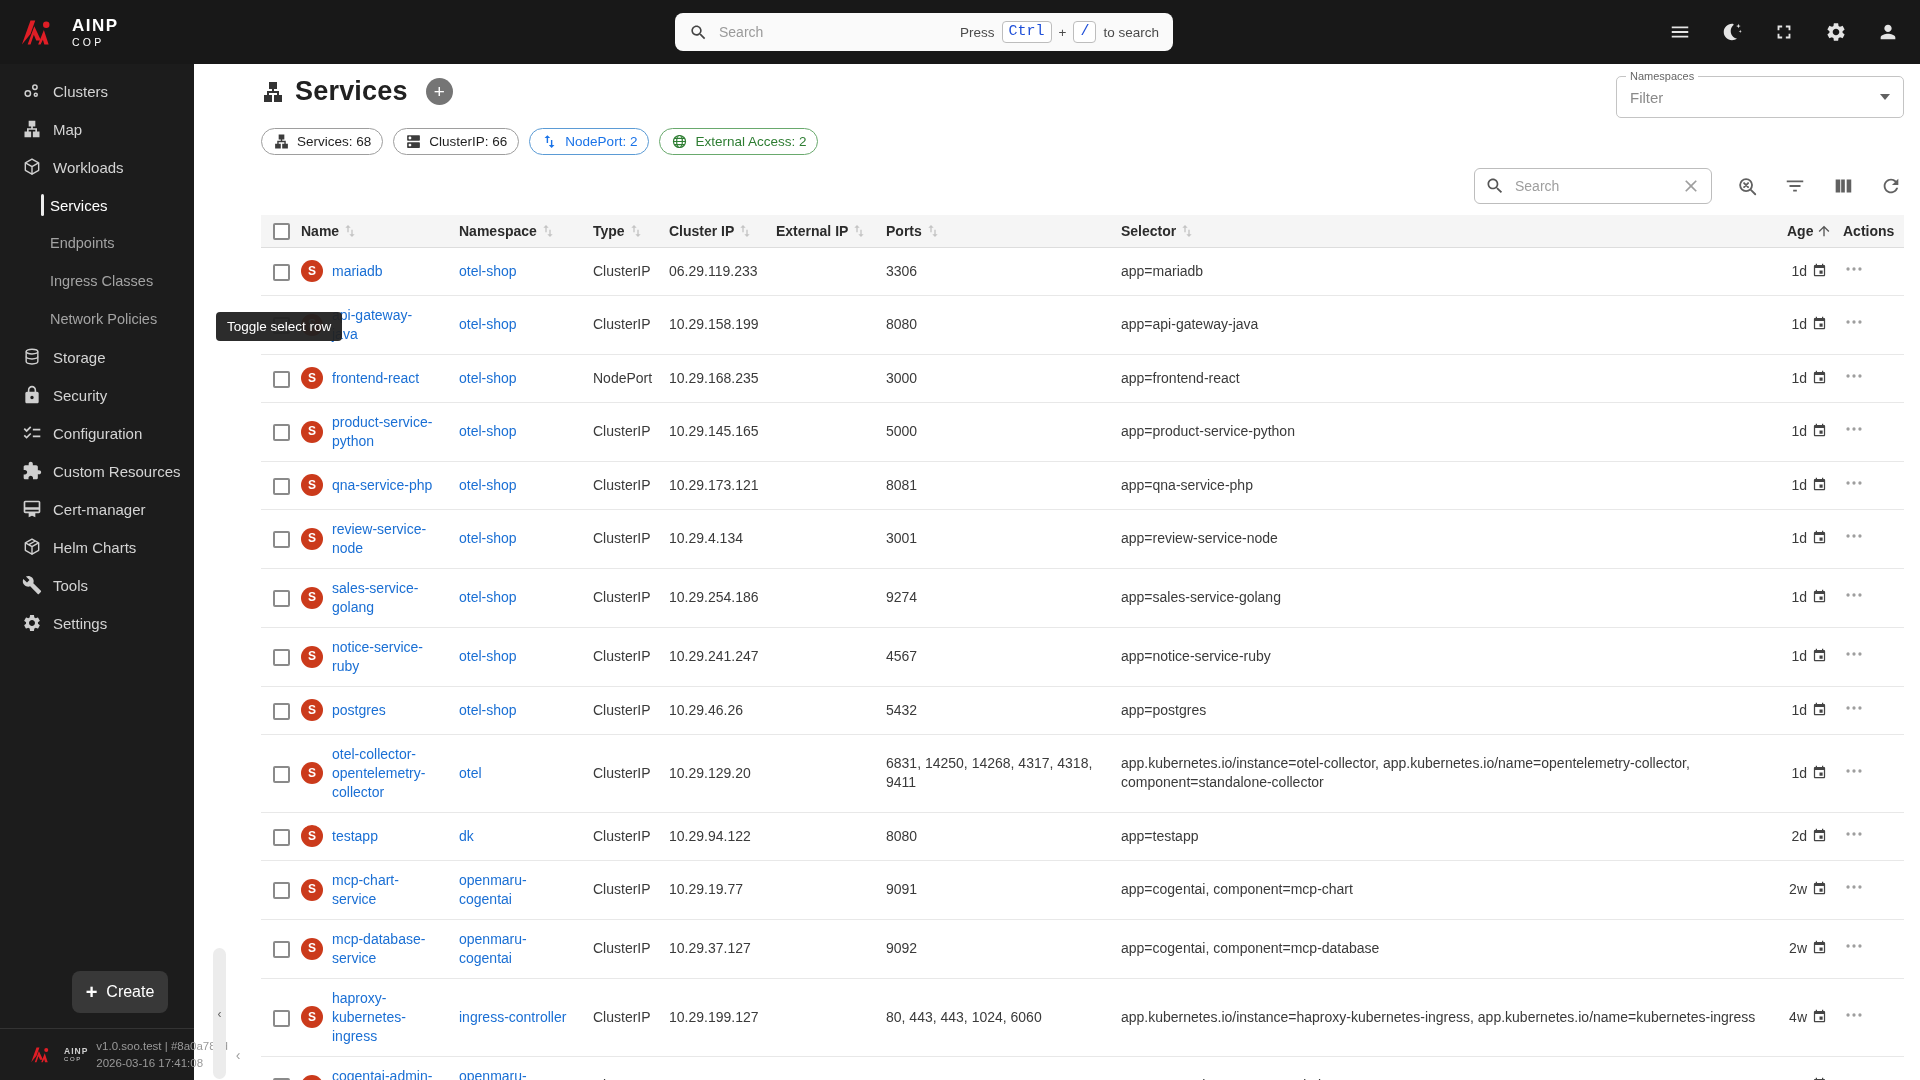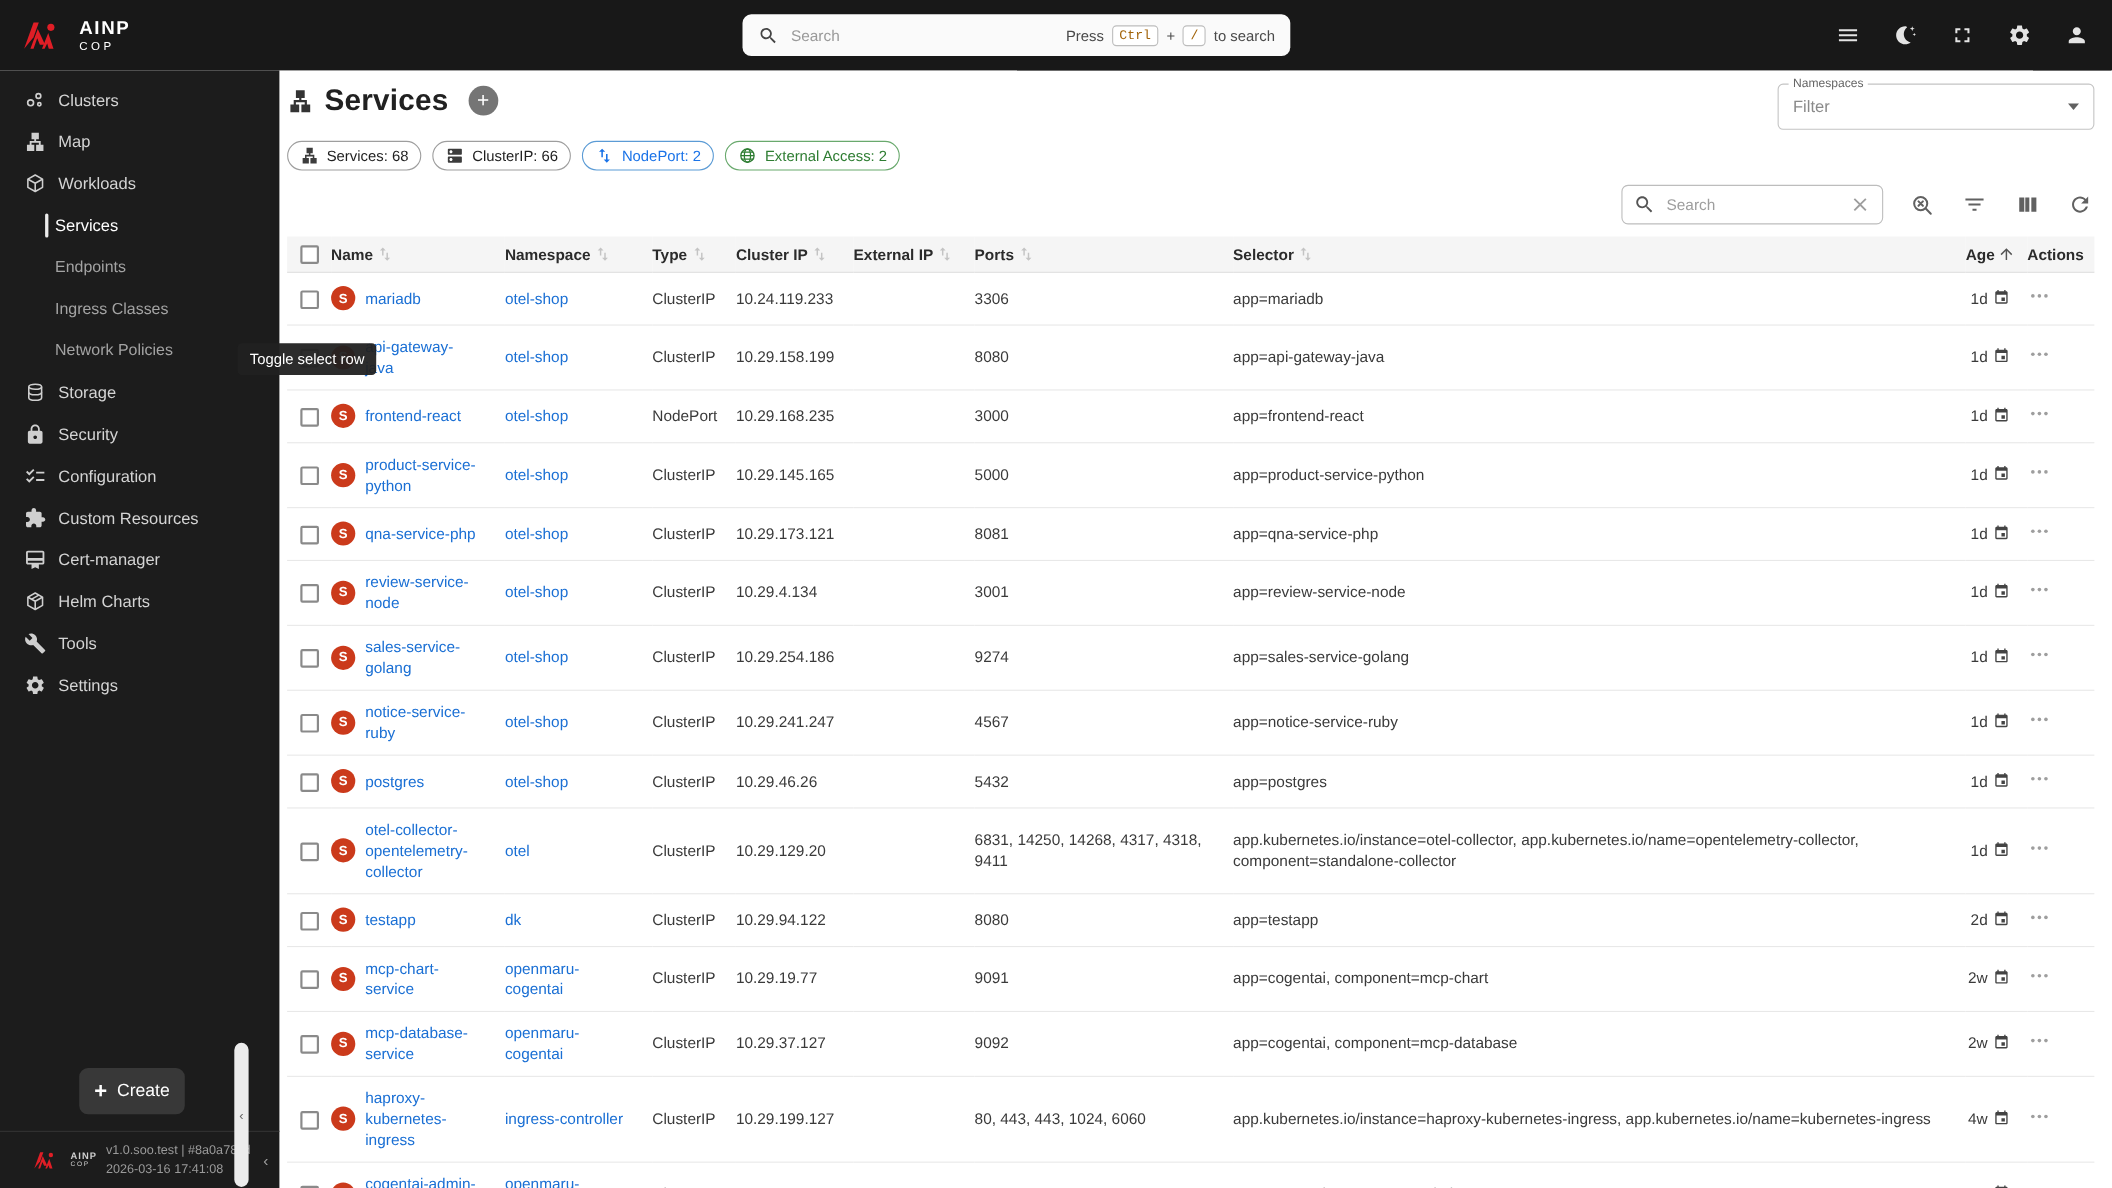--- a/index.html
+++ b/index.html
@@ -16,28 +16,28 @@
   .logo-mark { width:42px; height:30px; }
   .logo-text { display:flex; flex-direction:column; color:#fff; line-height:1; }
   .logo-l1 { font-size:17px; font-weight:bold; letter-spacing:1.5px; }
   .logo-l2 { font-size:10.5px; letter-spacing:3.2px; margin-top:3px; }
 
   .gsearch { position:absolute; left:675px; top:13px; width:498px; height:38px; background:#fafafa; border-radius:8px; display:flex; align-items:center; padding:0 14px; gap:9px; }
   .gsearch .sicon { width:19px; height:19px; color:#444; flex:none; }
   .gsearch input { flex:1; border:none; outline:none; background:transparent; font-size:14px; color:#333; font-family:inherit; min-width:0; }
   .gsearch input::placeholder { color:#9a9a9a; }
   .hint { display:flex; align-items:center; gap:7px; color:#4a4a4a; font-size:13.5px; white-space:nowrap; }
-  .hint kbd { border:1px solid #bdbdbd; border-radius:4px; padding:1px 6px 2px; font-family:"Liberation Mono", monospace; font-size:12px; color:#a16207; background:#fff; }
+  .hint kbd { border:1px solid #bdbdbd; border-radius:4px; padding:1px 6px 2px; font-family:"Liberation Mono", monospace; font-size:15px; color:#1d4ed8; background:#fff; }
 
   .top-icons { position:absolute; right:12px; top:0; height:64px; display:flex; align-items:center; gap:12px; }
   .tibtn { width:40px; height:40px; display:flex; align-items:center; justify-content:center; color:#e4e4e4; background:none; border:none; cursor:pointer; }
   .tibtn span { width:22px; height:22px; display:block; }
 
   
-  .sidebar { position:fixed; top:64px; left:0; bottom:0; width:254px; background:#1c1c1c; z-index:10; }
+  .sidebar { position:fixed; top:64px; left:0; bottom:0; width:194px; background:#1c1c1c; z-index:10; }
   .nav { padding-top:8px; }
   .side-item { height:38px; display:flex; align-items:center; gap:11px; padding:0 8px 0 17px; margin:0 5px; border-radius:6px; color:#d4d4d4; font-size:15px; cursor:pointer; }
   .side-item.sel { background:#3d3d3d; color:#fff; }
   .side-item .icn { width:20px; height:20px; color:#cfcfcf; flex:none; }
   .side-item.sel .icn { color:#fff; }
   .side-sub { height:38px; display:flex; align-items:center; padding-left:50px; color:#a3a3a3; font-size:14.5px; position:relative; cursor:pointer; }
   .side-sub.sel { color:#fff; font-size:15px; }
   .side-sub .subbar { position:absolute; left:41px; top:8px; bottom:8px; width:3px; background:#ececec; border-radius:2px; }
 
   .create-btn { position:absolute; left:72px; top:907px; width:96px; height:42px; background:#383838; border:none; border-radius:8px; color:#fff; font-size:16px; font-family:inherit; display:flex; align-items:center; justify-content:center; gap:9px; cursor:pointer; }
@@ -464,21 +464,21 @@
         <tr>
           <td class="cb"><span class="checkbox"></span></td>
           <td>
             <span class="name-cell">
               <span class="badge">S</span>
               <a class="link">mariadb</a>
             </span>
           </td>
           <td><a class="link">otel-shop</a></td>
           <td>ClusterIP</td>
-          <td>10.24.119.233</td>
+          <td>06.29.119.233</td>
           <td></td>
           <td>3306</td>
           <td>app=mariadb</td>
           <td class="right age-cell"><span>1d</span><span class="evicon"><svg viewBox="0 0 24 24">
                 <path fill="currentColor" d="M17 12h-5v5h5v-5zM16 1v2H8V1H6v2H5c-1.11 0-1.99.9-1.99 2L3 19c0 1.1.89 2 2 2h14c1.1 0 2-.9 2-2V5c0-1.1-.9-2-2-2h-1V1h-2zm3 18H5V8h14v11z"></path>
               </svg></span></td>
           <td><span class="more-btn"><svg viewBox="0 0 24 24" fill="currentColor">
                 <circle cx="5.5" cy="12" r="1.8"></circle>
                 <circle cx="12" cy="12" r="1.8"></circle>
                 <circle cx="18.5" cy="12" r="1.8"></circle>

